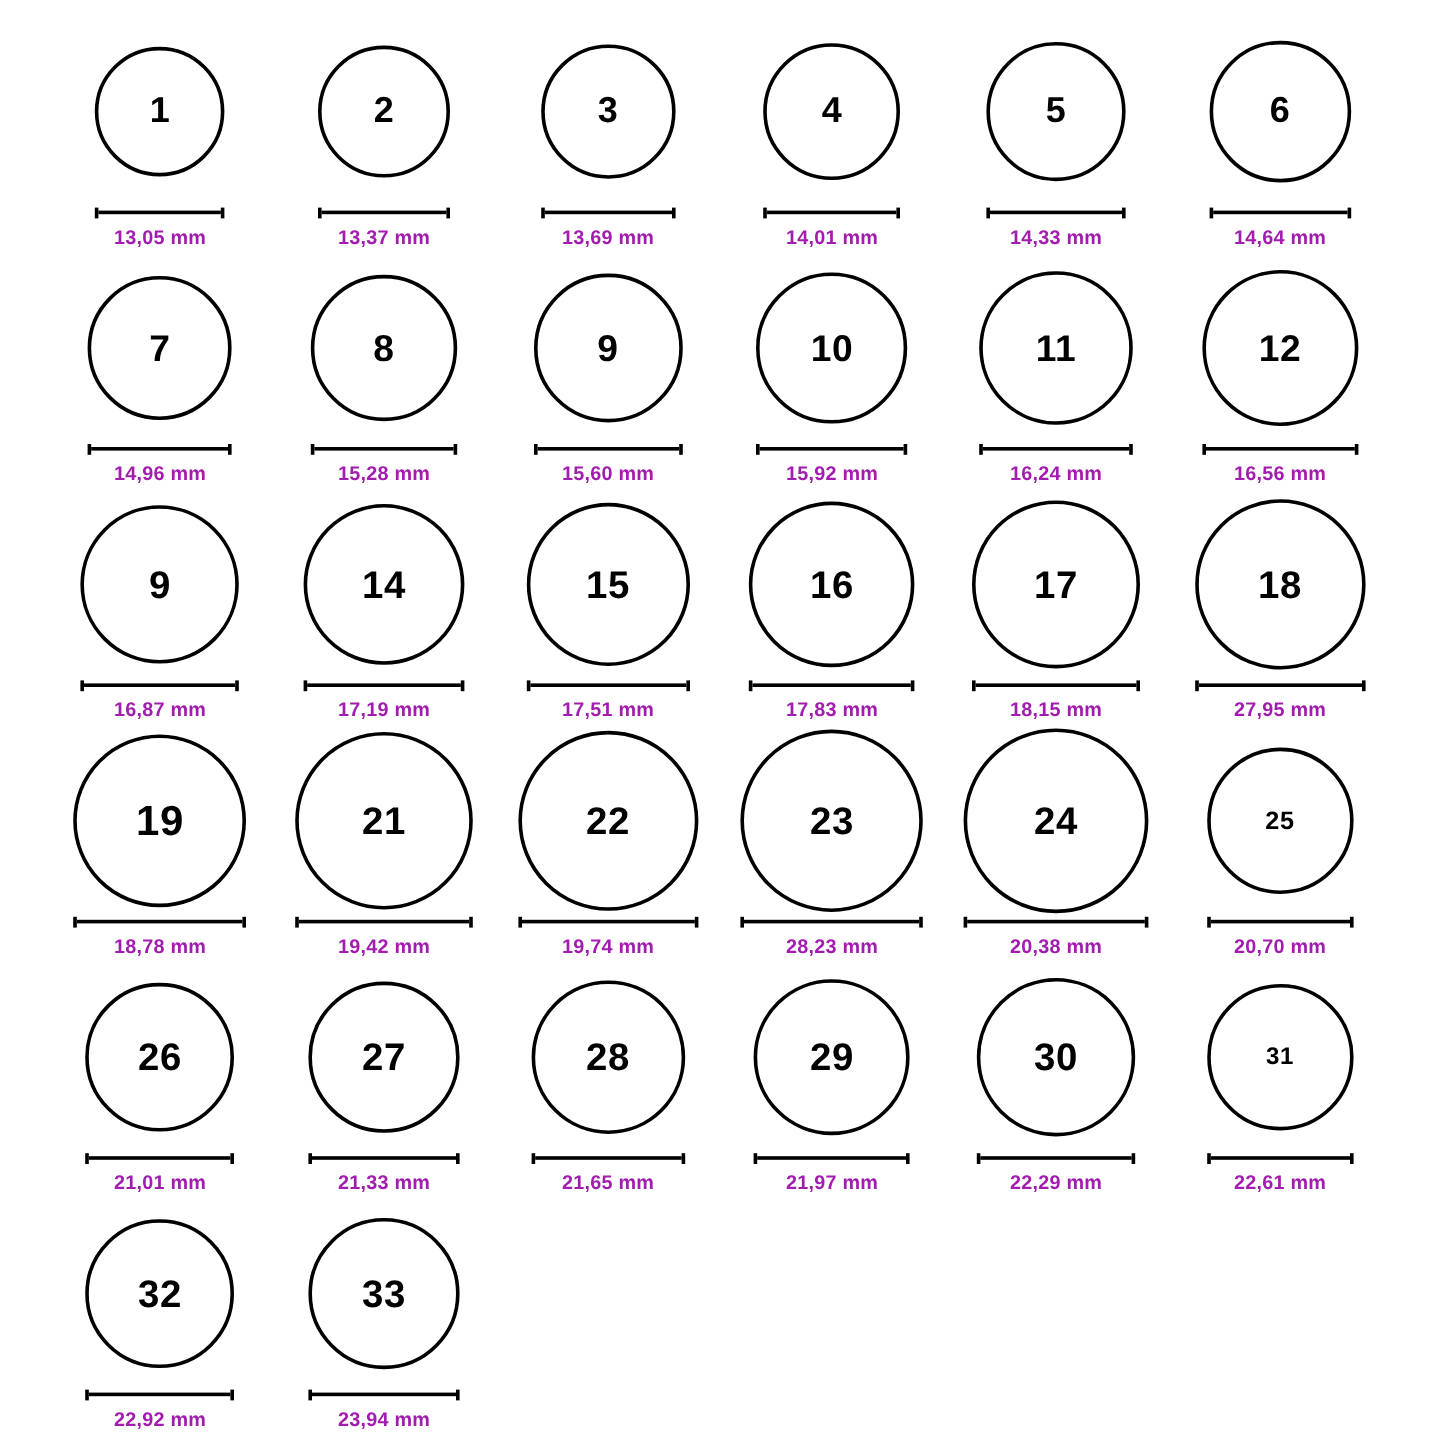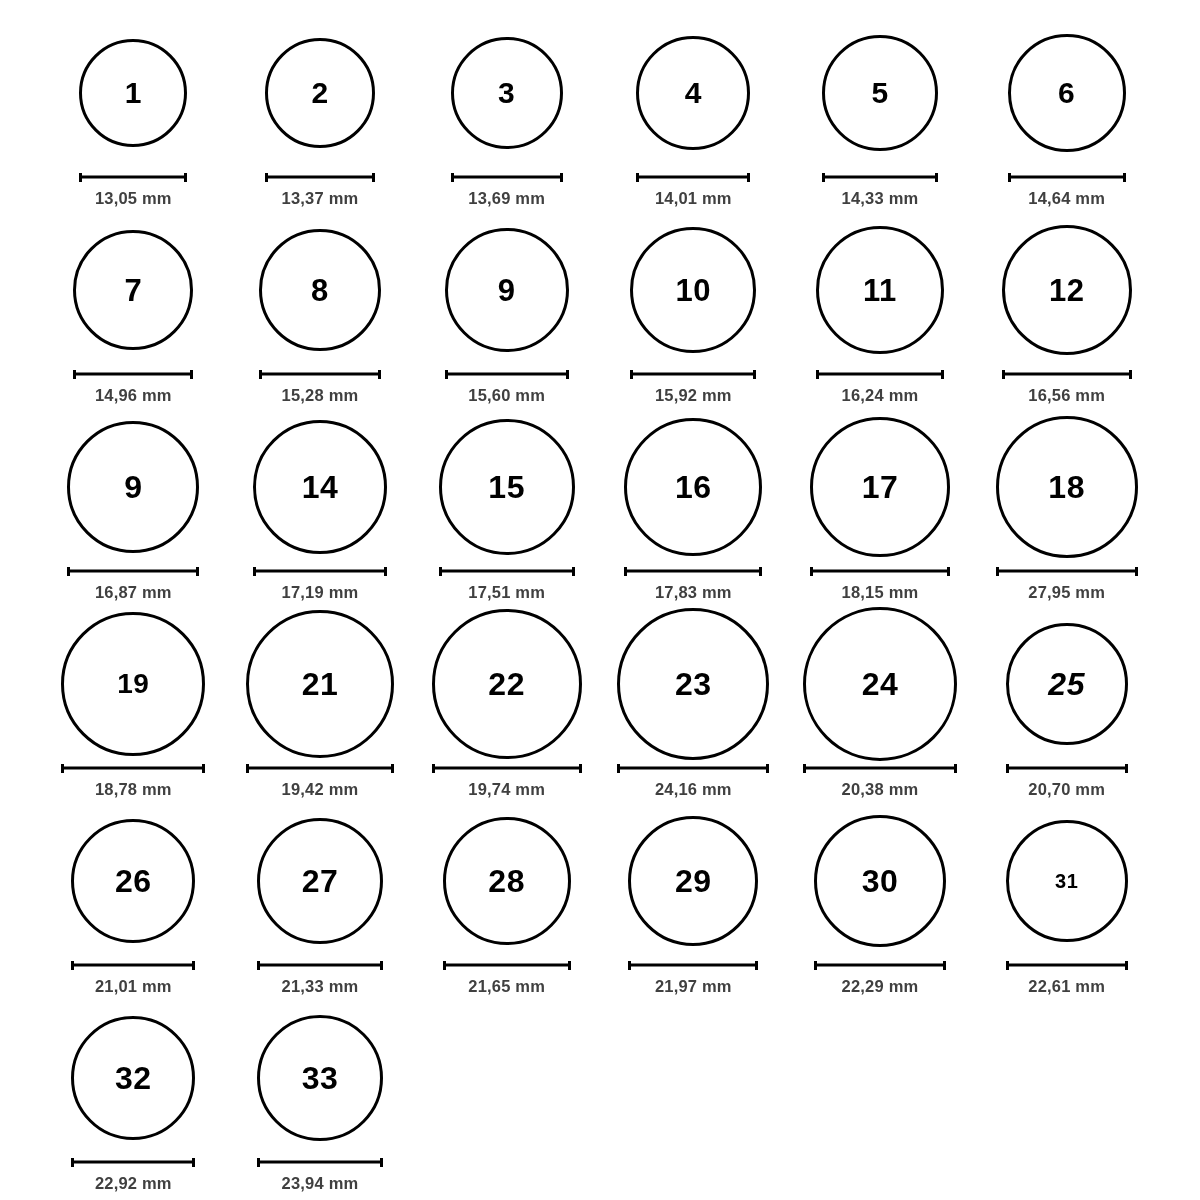--- a/index.html
+++ b/index.html
@@ -77,21 +77,21 @@
     right: 0;
     top: 50%;
     height: 3px;
     background: #000000;
     transform: translateY(-50%);
   }
   .label {
     margin-top: 7px;
     font-size: 16.5px;
     font-weight: bold;
-    color: #404040;
+    color: #a21caf;
     letter-spacing: 0.2px;
     white-space: nowrap;
   }
 </style>
 </head>
 <body>
 
 <div id="chart">
   <div class="grid" id="grid">
       <div class="cell">
@@ -288,21 +288,21 @@
           </div>
         </div>
         <div class="measure">
           <div class="bar" style="width: 142px;"></div>
         </div>
         <div class="label">27,95 mm</div>
       </div>
       <div class="cell">
         <div class="ring-wrap">
           <div class="ring" style="width: 144px; height: 144px;">
-            <span class="ring-num" style="font-size: 28px;">19</span>
+            <span class="ring-num" style="font-size: 35px;">19</span>
           </div>
         </div>
         <div class="measure">
           <div class="bar" style="width: 144px;"></div>
         </div>
         <div class="label">18,78 mm</div>
       </div>
       <div class="cell">
         <div class="ring-wrap">
           <div class="ring" style="width: 148px; height: 148px;">
@@ -327,37 +327,37 @@
       </div>
       <div class="cell">
         <div class="ring-wrap">
           <div class="ring" style="width: 152px; height: 152px;">
             <span class="ring-num" style="font-size: 32px;">23</span>
           </div>
         </div>
         <div class="measure">
           <div class="bar" style="width: 152px;"></div>
         </div>
-        <div class="label">24,16 mm</div>
+        <div class="label">28,23 mm</div>
       </div>
       <div class="cell">
         <div class="ring-wrap">
           <div class="ring" style="width: 154px; height: 154px;">
             <span class="ring-num" style="font-size: 32px;">24</span>
           </div>
         </div>
         <div class="measure">
           <div class="bar" style="width: 154px;"></div>
         </div>
         <div class="label">20,38 mm</div>
       </div>
       <div class="cell">
         <div class="ring-wrap">
           <div class="ring" style="width: 122px; height: 122px;">
-            <span class="ring-num" style="font-size: 32px; font-style: italic;">25</span>
+            <span class="ring-num" style="font-size: 21px;">25</span>
           </div>
         </div>
         <div class="measure">
           <div class="bar" style="width: 122px;"></div>
         </div>
         <div class="label">20,70 mm</div>
       </div>
       <div class="cell">
         <div class="ring-wrap">
           <div class="ring" style="width: 124px; height: 124px;">

